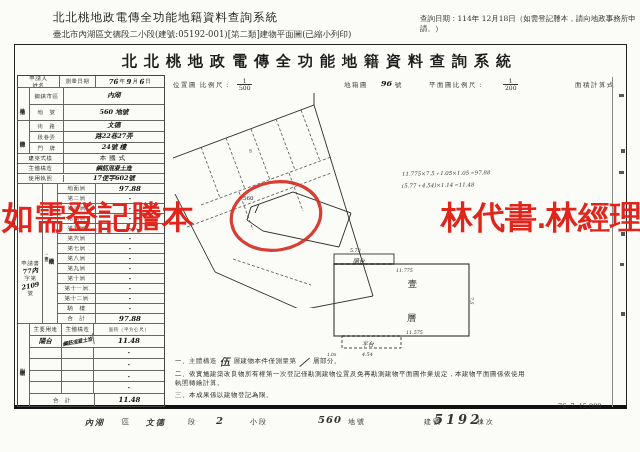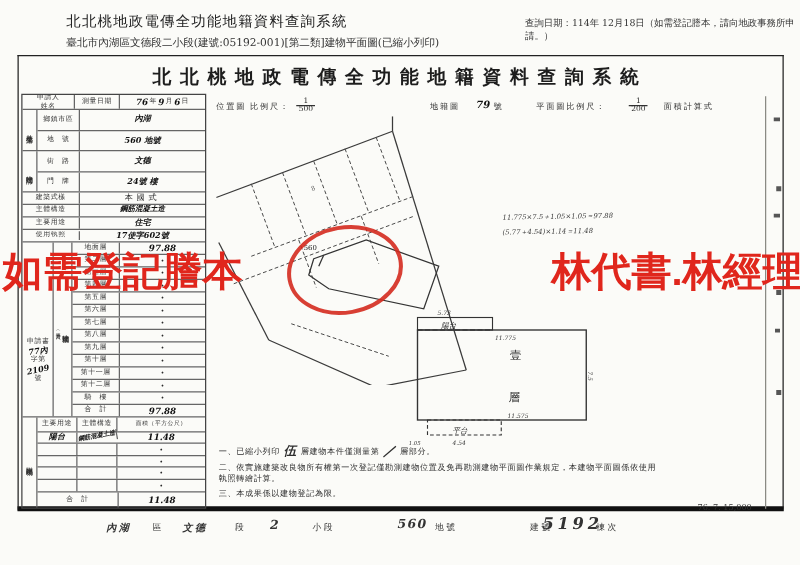--- a/index.html
+++ b/index.html
@@ -67,28 +67,28 @@
 
   <div class="abs doc-title">北北桃地政電傳全功能地籍資料查詢系統</div>
 
   <span class="abs sc" style="left:158px;top:36px;">位置圖</span>
   <span class="abs sc" style="left:185px;top:36px;">比例尺：</span>
   <span class="abs frac" style="left:222px;top:33px;">
     <span>1</span>
     <span class="den">500</span>
   </span>
   <span class="abs sc" style="left:329px;top:36px;">地籍圖</span>
-  <span class="abs hand" style="left:366px;top:33px;font-size:8px;">79</span>
+  <span class="abs hand" style="left:366px;top:33px;font-size:8px;">96</span>
   <span class="abs sc" style="left:380px;top:36px;">號</span>
   <span class="abs sc" style="left:414px;top:36px;">平面圖比例尺：</span>
   <span class="abs frac" style="left:488px;top:33px;">
     <span>1</span>
     <span class="den">200</span>
   </span>
-  <span class="abs sc" style="left:516px;top:36px;text-align:center;">面積計算式</span>
+  <span class="abs sc" style="left:560px;top:36px;text-align:center;">面積計算式</span>
 
   <div class="abs rline"></div>
   <div class="abs smudge" style="left:604px;top:49px;width:5px;height:3px;"></div>
   <div class="abs smudge" style="left:606px;top:104px;width:4px;height:4px;"></div>
   <div class="abs smudge" style="left:604px;top:126px;width:5px;height:3px;"></div>
   <div class="abs smudge" style="left:606px;top:187px;width:4px;height:4px;"></div>
   <div class="abs smudge" style="left:605px;top:218px;width:4px;height:3px;"></div>
   <div class="abs smudge" style="left:606px;top:267px;width:4px;height:4px;"></div>
 
   <div class="abs ftable">
@@ -124,37 +124,37 @@
     </div>
 
     <div class="sect" style="height:33px;flex:0 0 33px;">
       <div class="vlab" style="width:12px;">建物門牌</div>
       <div class="sect-rows">
         <div class="trow" style="flex:1;">
           <div class="cell lab" style="width:34px;">街　路</div>
           <div class="cell val hand" style="flex:1;">文德</div>
         </div>
         <div class="trow" style="flex:1;">
+          <div class="cell lab" style="width:34px;">段巷弄</div>
+          <div class="cell val hand" style="flex:1;">路22巷27弄</div>
+        </div>
+        <div class="trow" style="flex:1;">
           <div class="cell lab" style="width:34px;">門　牌</div>
           <div class="cell val hand" style="flex:1;">24號 樓</div>
         </div>
       </div>
     </div>
 
     <div class="trow" style="height:10px;flex:0 0 10px;">
       <div class="cell lab" style="width:46px;">建築式樣</div>
       <div class="cell val" style="flex:1;letter-spacing:3px;">本國式</div>
     </div>
     <div class="trow" style="height:10px;flex:0 0 10px;">
       <div class="cell lab" style="width:46px;">主體構造</div>
       <div class="cell val hand" style="flex:1;font-size:6px;">鋼筋混凝土造</div>
-    </div>
-    <div class="trow" style="height:10px;flex:0 0 10px;">
-      <div class="cell lab" style="width:46px;">主要用途</div>
-      <div class="cell val hand" style="flex:1;">住宅</div>
     </div>
     <div class="trow" style="height:10px;flex:0 0 10px;align-items:center;">
       <div class="cell lab" style="width:46px;">使用執照</div>
       <div class="cell val hand" style="flex:1;">17使字602號</div>
     </div>
 
     <div class="sect" style="height:140px;flex:0 0 140px;position:relative;">
       <div style="width:25px;border-right:1px solid #666;position:relative;">
         <div class="stamp">
           <div class="lab">申請書</div>
@@ -310,21 +310,21 @@
     <text x="82" y="41" font-size="9" fill="#1a1a1a">壹</text>
     <text x="81" y="75" font-size="9" fill="#1a1a1a">層</text>
     <text x="146" y="53" font-size="4.8" font-style="italic" fill="#333" transform="rotate(90 146 51)">7.5</text>
     <text x="80" y="88" font-size="4.8" font-style="italic" fill="#333">11.575</text>
     <text x="36" y="100" font-size="6" font-style="italic" fill="#1a1a1a">平台</text>
     <text x="36" y="110" font-size="4.8" font-style="italic" fill="#333">4.54</text>
     <text x="1" y="110" font-size="4.3" font-style="italic" fill="#333">1.05</text>
   </svg>
 
   <div class="abs note" style="left:160px;top:312px;display:flex;align-items:center;">
-    <span>一、已縮小列印</span>
+    <span>一、主體構造</span>
     <span class="bignum">伍</span>
     <span>層建物本件僅測量第</span>
     <span class="bignum">／</span>
     <span>層部分。</span>
   </div>
   <div class="abs note" style="left:160px;top:325px;width:352px;">二、依實施建築改良物所有權第一次登記僅勘測建物位置及免再勘測建物平面圖作業規定，本建物平面圖係依使用執照轉繪計算。</div>
   <div class="abs note" style="left:160px;top:346px;">三、本成果係以建物登記為限。</div>
 
   <div class="abs print-code" style="left:543px;top:357px;">76. 7. 15,000</div>
 </div>

